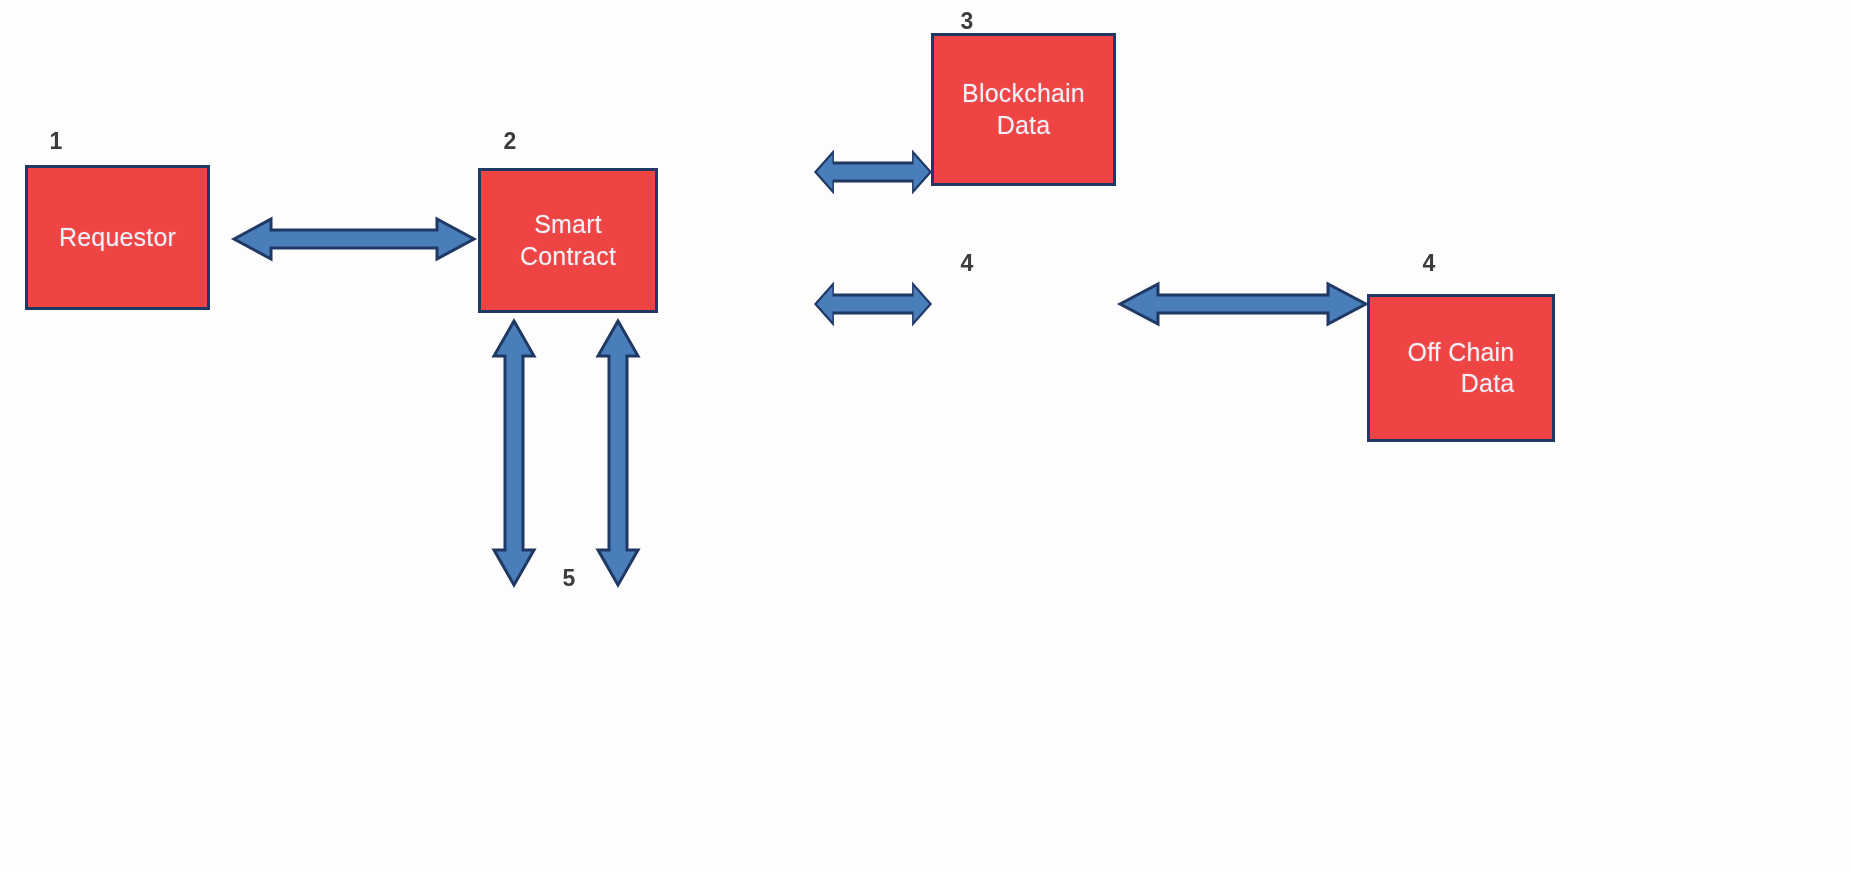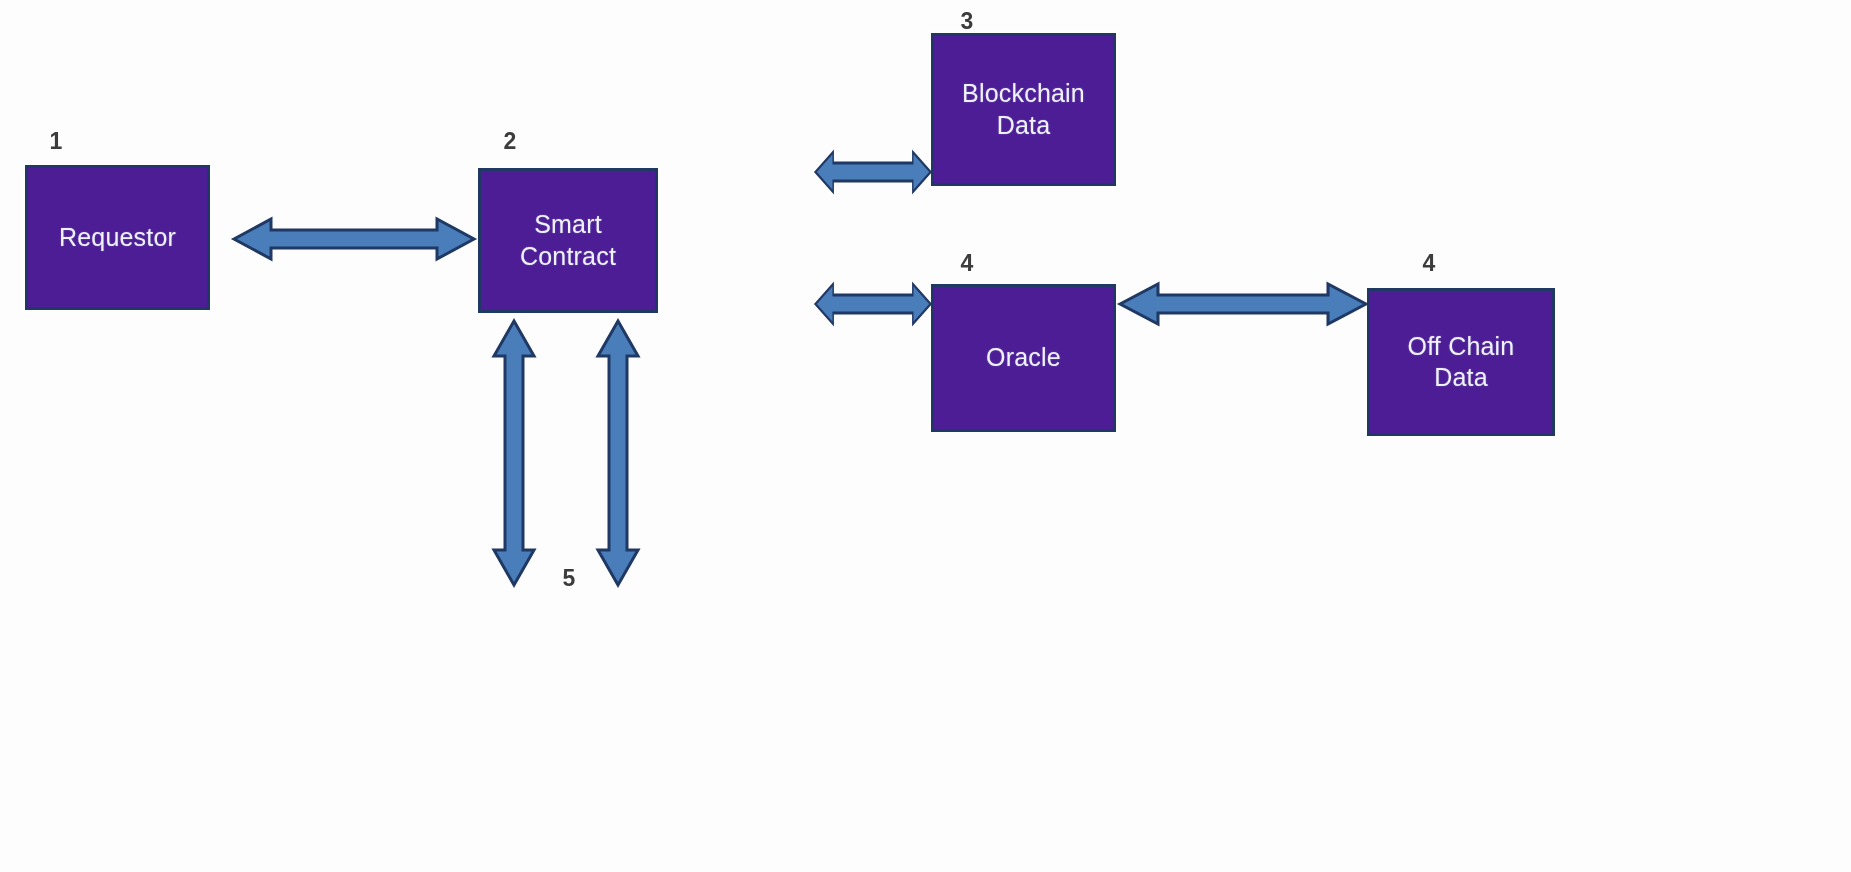--- a/index.html
+++ b/index.html
@@ -14,21 +14,21 @@
     height: 872px;
     background: #fdfdfd;
     font-family: "Liberation Sans", sans-serif;
     overflow: hidden;
   }
 
   
   .node {
     position: absolute;
     box-sizing: border-box;
-    background: #4c1d95;
+    background: #ef4444;
     border: 3px solid #1f3864;
     display: flex;
     align-items: center;
     justify-content: center;
     text-align: center;
     color: #eef3fa;
     font-size: 25px;
     font-weight: 400;
     line-height: 1.25;
     letter-spacing: 0.2px;
@@ -90,25 +90,22 @@
 
   <div class="node" style="left:25px; top:165px; width:185px; height:145px;">
     <span class="node-label">Requestor</span>
   </div>
 
   <div class="node" style="left:931px; top:33px; width:185px; height:153px;">
     <span class="node-label">Blockchain
 Data</span>
   </div>
 
-  <div class="node" style="left:931px; top:284px; width:185px; height:148px;">
-    <span class="node-label">Oracle</span>
-  </div>
 
-  <div class="node" style="left:1367px; top:288px; width:188px; height:148px;">
+  <div class="node" style="left:1367px; top:294px; width:188px; height:148px;text-align:right;">
     <span class="node-label">Off Chain
 Data</span>
   </div>
 
 
 
   <div class="arrow" style="left:231px; top:213px; width:246px; height:52px;">
     <svg viewBox="0 0 246 52" width="246" height="52" preserveAspectRatio="none">
       <polygon class="arrow-body" points="3,26 40,6 40,17 206,17 206,6 243,26 206,46 206,35 40,35 40,46"></polygon>
     </svg>

